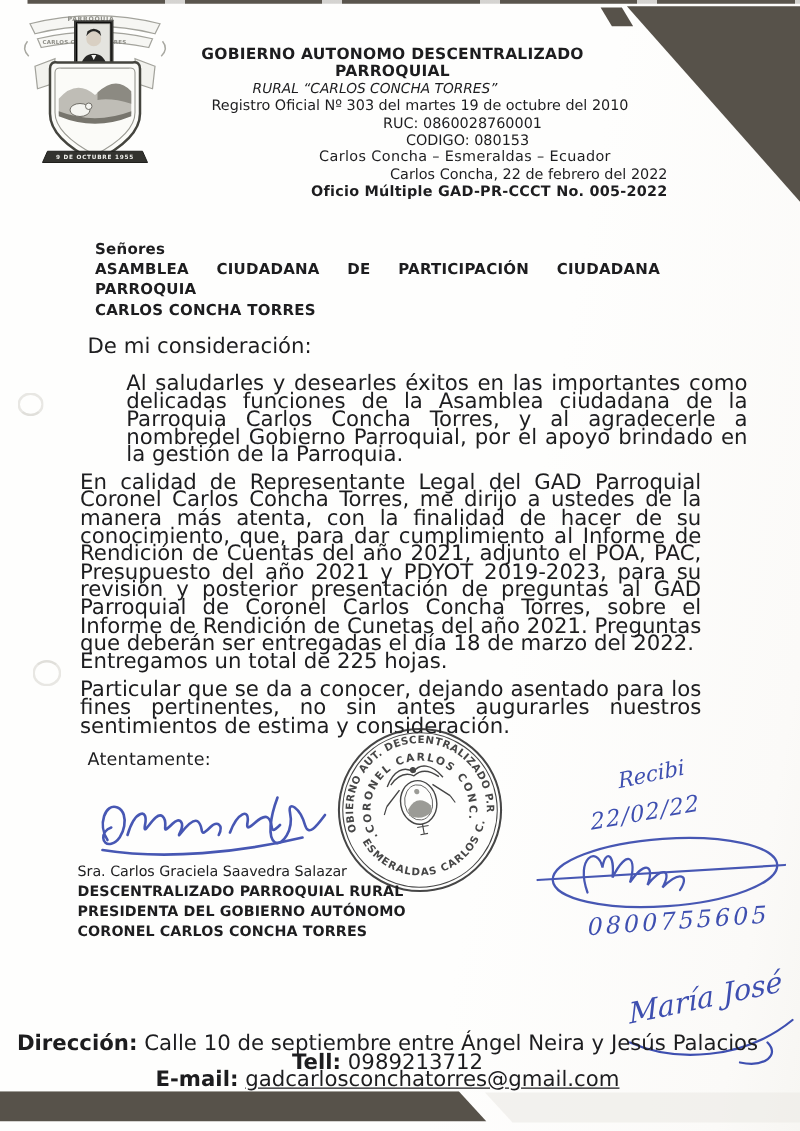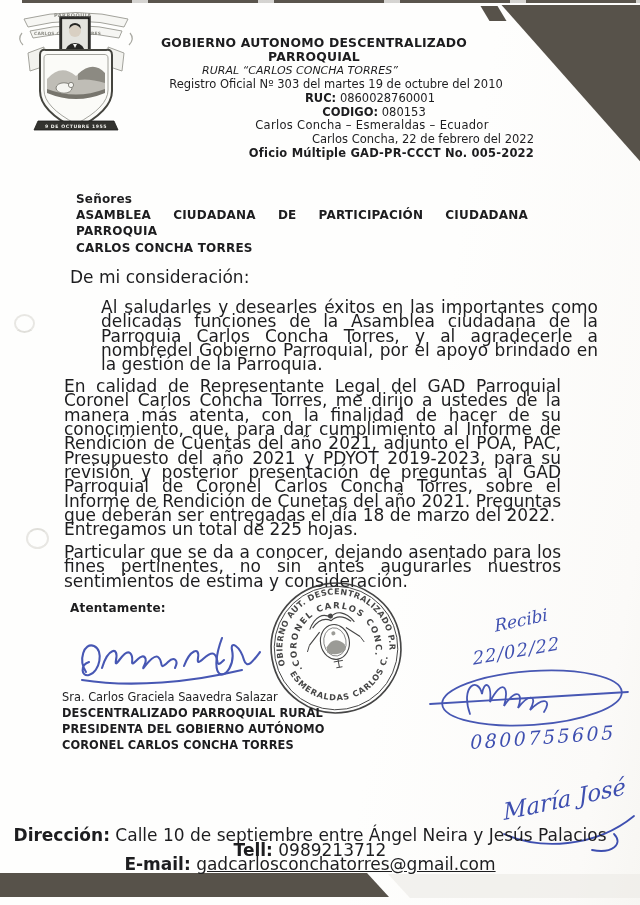--- a/index.html
+++ b/index.html
@@ -14,38 +14,38 @@
   .top-edge-line{position:absolute;top:0;left:22px;width:618px;height:2.5px;
     background:repeating-linear-gradient(90deg,#5a554d 0 110px,rgba(90,85,77,.25) 110px 126px);}
   .tri-tr{position:absolute;top:0;left:0;width:100%;height:100%;pointer-events:none;}
   .bottom-bar{position:absolute;left:0;top:873px;width:640px;height:32px;}
   .hole-ring{position:absolute;border:2.2px solid #d7d5cf;border-radius:50%;opacity:.55;}
   .ring1{left:14px;top:314px;width:17px;height:15px;border-bottom-color:#c8c6bf;}
   .ring2{left:26px;top:528px;width:19px;height:17px;border-top-color:#c8c6bf;}
   
   .logo{position:absolute;left:14px;top:3px;width:124px;height:136px;}
   .hdr{position:absolute;left:142px;top:36px;width:392px;text-align:center;line-height:13.9px;font-size:11.5px;}
-  .hdr .b{font-weight:bold;margin-left:32px;}
+  .hdr .b{font-weight:normal;margin-left:32px;}
   .hdr-l1{font-size:12.4px;font-weight:bold;letter-spacing:.2px;transform:translateX(-24px);}
   .hdr-l2{font-size:11px;font-weight:normal;font-style:italic;transform:translateX(-38px);}
   .hdr-l3{transform:translateX(-2px);}
   .hdr-l4{transform:translateX(16px);}
   .hdr-l5{transform:translateX(20px);}
   .hdr-l6{transform:translateX(34px);letter-spacing:.3px;}
   .hdr-r{text-align:right;}
   .hdr-r.bold{font-weight:bold;letter-spacing:.2px;}
   
   .blk{position:absolute;font-size:17px;line-height:14.35px;}
   .addr{left:76px;top:191px;width:452px;font-weight:bold;font-size:12px;line-height:16.2px;letter-spacing:.2px;}
   .addr .just{text-align:justify;text-align-last:justify;}
   .greet{left:70px;top:270px;width:400px;}
   .p1{left:64px;top:300px;width:497px;text-align:justify;margin-left:37px;}
   .p2{left:64px;top:379px;width:497px;text-align:justify;}
   .p3{left:64px;top:545px;width:497px;text-align:justify;}
-  .closing{left:70px;top:601px;font-weight:bold;font-size:12px;letter-spacing:.2px;}
+  .closing{left:70px;top:601px;font-weight:normal;font-size:14px;letter-spacing:.2px;}
   .signer{left:62px;top:689px;width:330px;line-height:16px;font-size:11.4px;}
   .signer .t{font-weight:bold;letter-spacing:.1px;}
   
   .stamp{position:absolute;left:266px;top:578px;width:140px;height:140px;transform:rotate(-10deg);opacity:.88;}
   .sig-main{position:absolute;left:72px;top:620px;width:200px;height:78px;}
   .sig-circle{position:absolute;left:426px;top:660px;width:206px;height:80px;}
   .hw{position:absolute;color:#3e4fb0;font-family:"DejaVu Serif","Liberation Serif",serif;
       font-style:italic;white-space:nowrap;}
   .hw-recibi{left:494px;top:610px;font-size:17px;transform:rotate(-12deg) skewX(-6deg);}
   .hw-date{left:472px;top:640px;font-size:18px;letter-spacing:1px;transform:rotate(-10deg) skewX(-6deg);}

